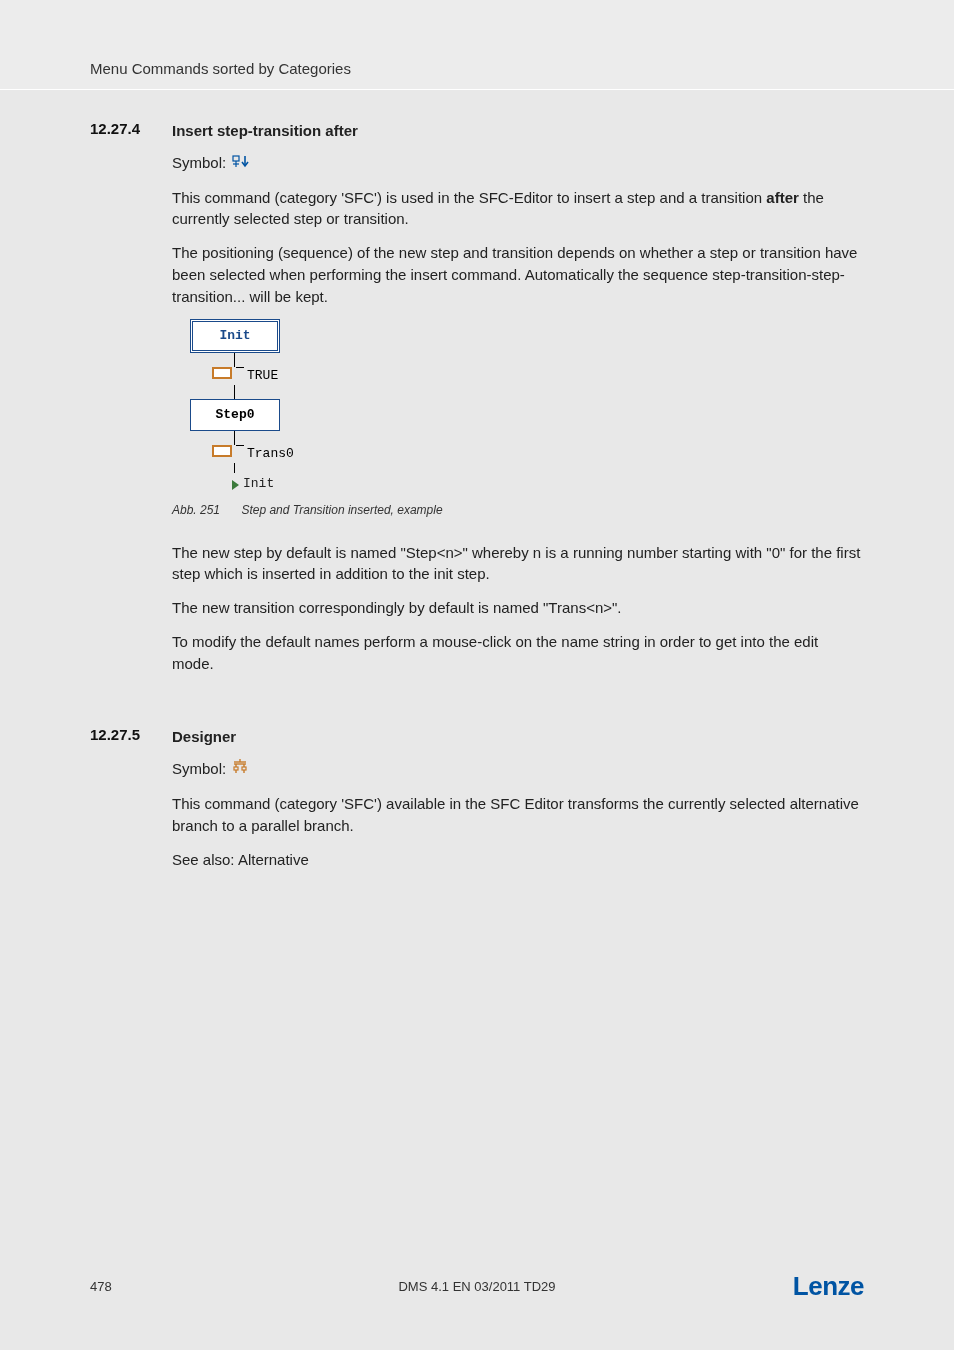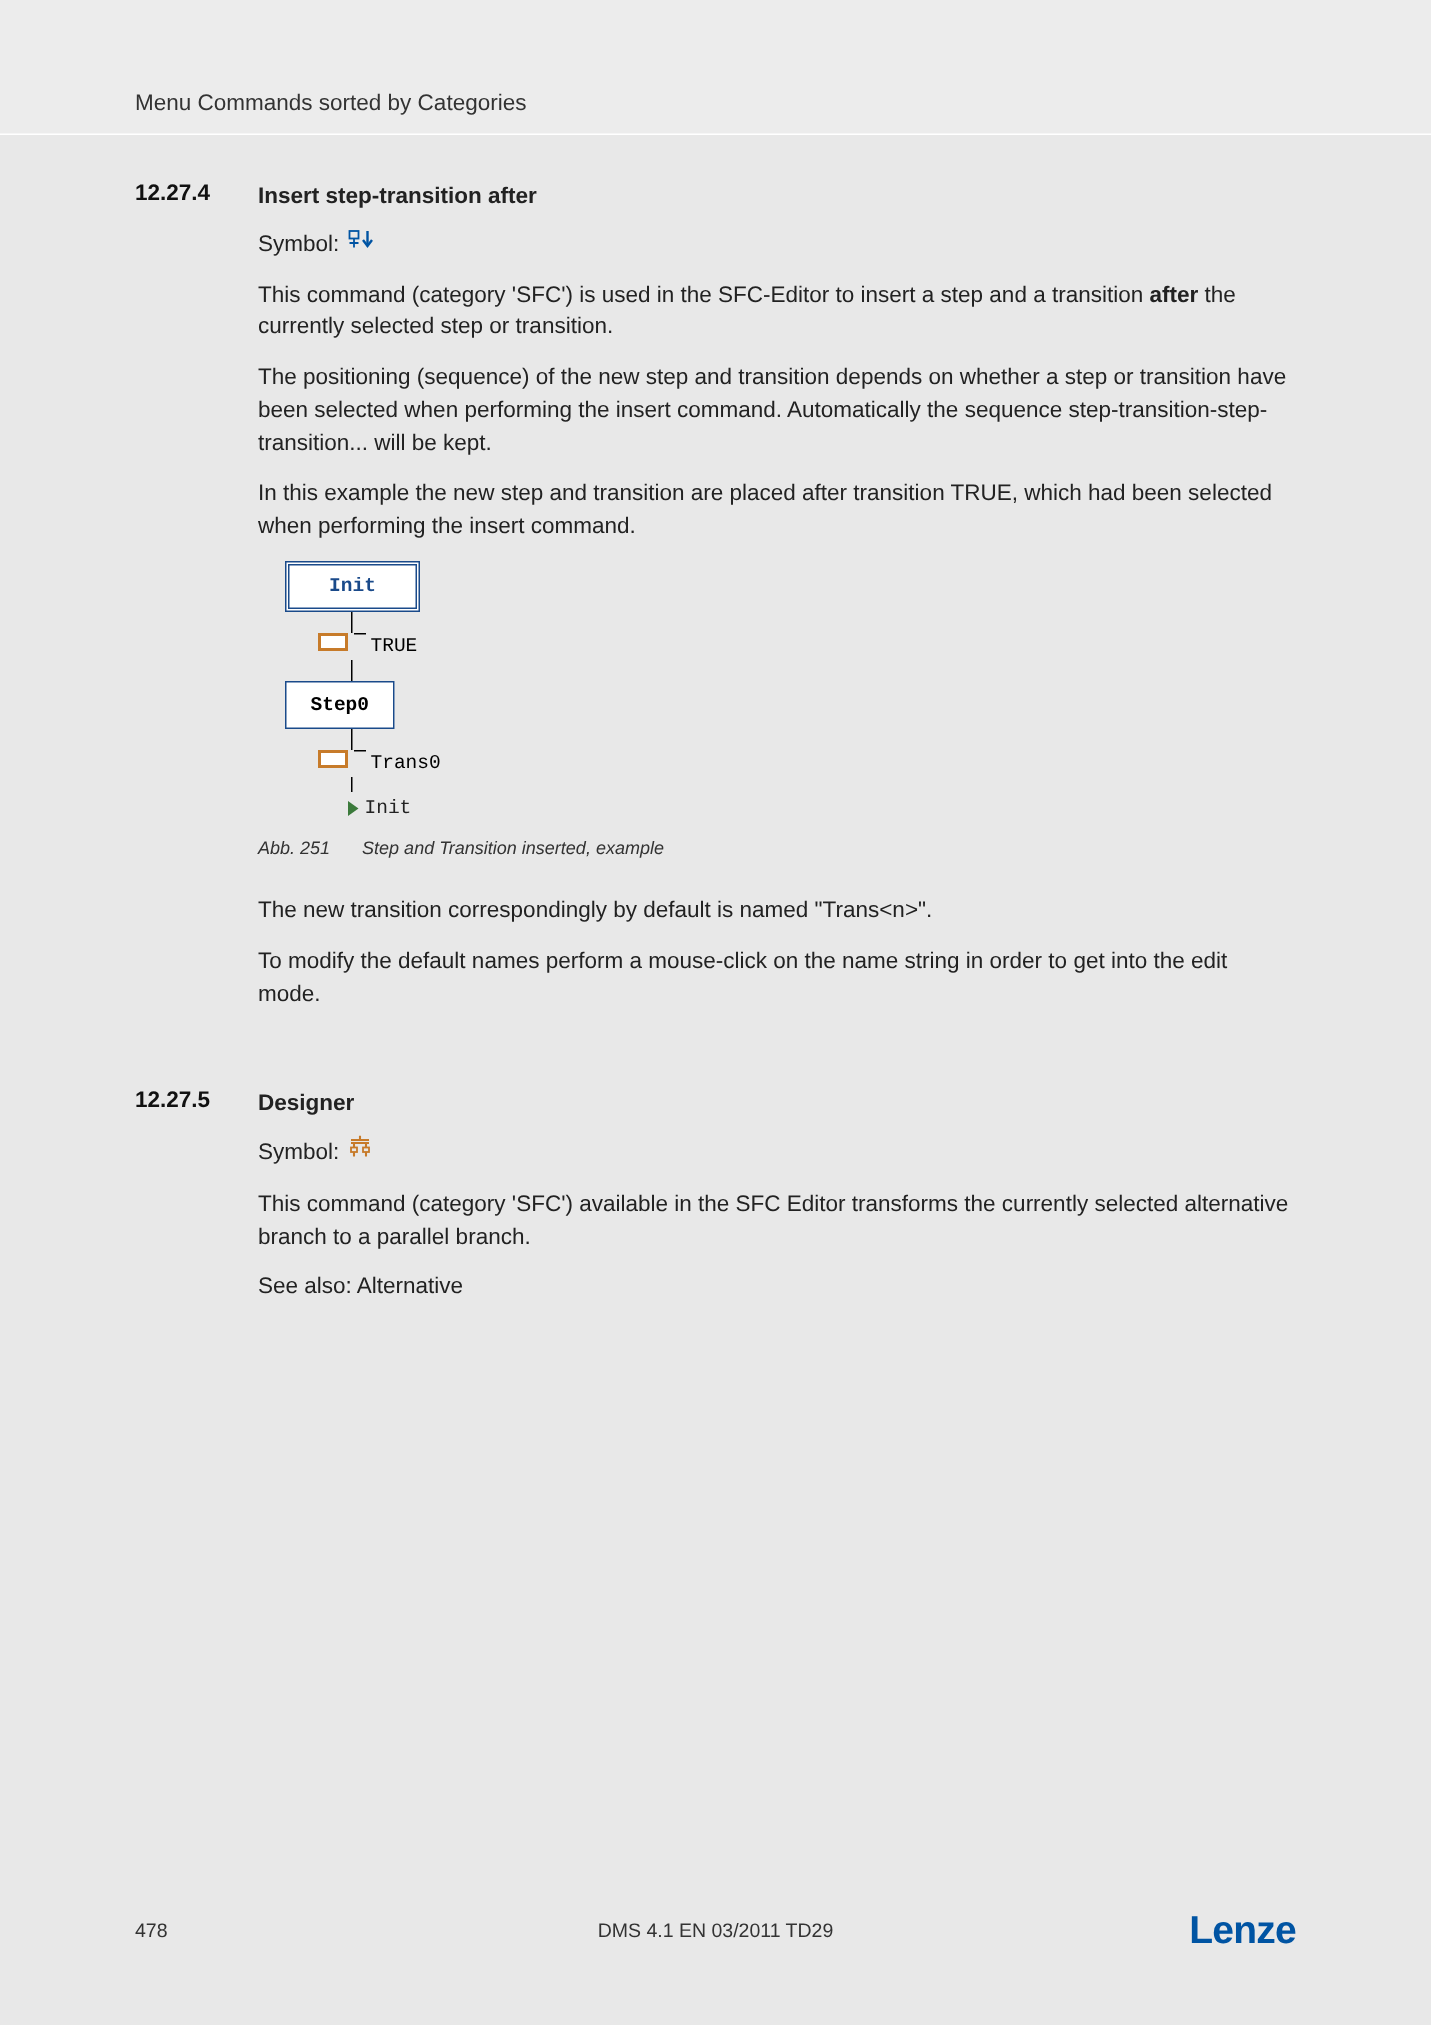--- a/index.html
+++ b/index.html
@@ -103,21 +103,21 @@
   }
   .sfc-trans-dash {
     width: 8px; height: 1px; background: #000; margin-right: 3px;
   }
   .sfc-trans-label {
     font-family: "Courier New", monospace;
     font-size: 13px;
     color: #000;
   }
   .sfc-step-box {
-    width: 73px;
+    width: 90px;
     height: 32px;
     border: 1px solid #1a4a8a;
     background: #fff;
     color: #000;
     font-weight: 700;
     text-align: center;
     line-height: 30px;
     margin-left: 18px;
     font-family: "Courier New", monospace;
   }
@@ -195,21 +195,20 @@
             <line x1="13" y1="1" x2="13" y2="10" stroke="#0054a3" stroke-width="1.6"></line>
             <polyline points="10,7 13,11 16,7" fill="none" stroke="#0054a3" stroke-width="1.6"></polyline>
           </svg>
         </span>
       </div>
 
       <div class="para">
         <span>This command (category 'SFC') is used in the SFC-Editor to insert a step and a transition <b>after</b> the currently selected step or transition.</span>
       </div>
       <div class="para">The positioning (sequence) of the new step and transition depends on whether a step or transition have been selected when performing the insert command. Automatically the sequence step-transition-step-transition... will be kept.</div>
-      <div class="para">In this example the new step and transition are placed after transition TRUE, which had been selected when performing the insert command.</div>
 
       <div class="sfc-diagram">
         <div class="sfc-init-box">Init</div>
         <div class="sfc-vline h14"></div>
         <div class="sfc-trans-row">
           <div class="sfc-trans-box"></div>
           <div class="sfc-trans-dash"></div>
           <div class="sfc-trans-label">TRUE</div>
         </div>
         <div class="sfc-vline h14"></div>
@@ -225,20 +224,21 @@
           <div class="sfc-jump-tri"></div>
           <div class="sfc-jump-label">Init</div>
         </div>
       </div>
 
       <div class="fig-caption">
         <span class="abb">Abb. 251</span>
         <span>Step and Transition inserted, example</span>
       </div>
 
+      <div class="para">The new step by default is named "Step&lt;n&gt;" whereby n is a running number starting with "0" for the first step which is inserted in addition to the init step.</div>
       <div class="para">The new transition correspondingly by default is named "Trans&lt;n&gt;".</div>
       <div class="para">To modify the default names perform a mouse-click on the name string in order to get into the edit mode.</div>
     </div>
   </div>
 
   <div class="section" style="margin-top:40px;">
     <div class="sec-num">12.27.5</div>
     <div class="sec-body">
       <div class="sec-heading">Designer</div>
 

